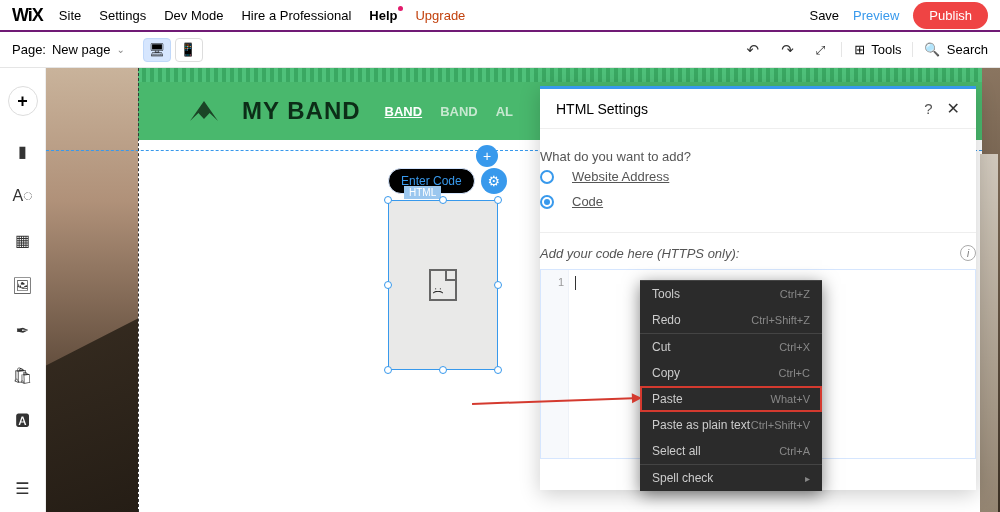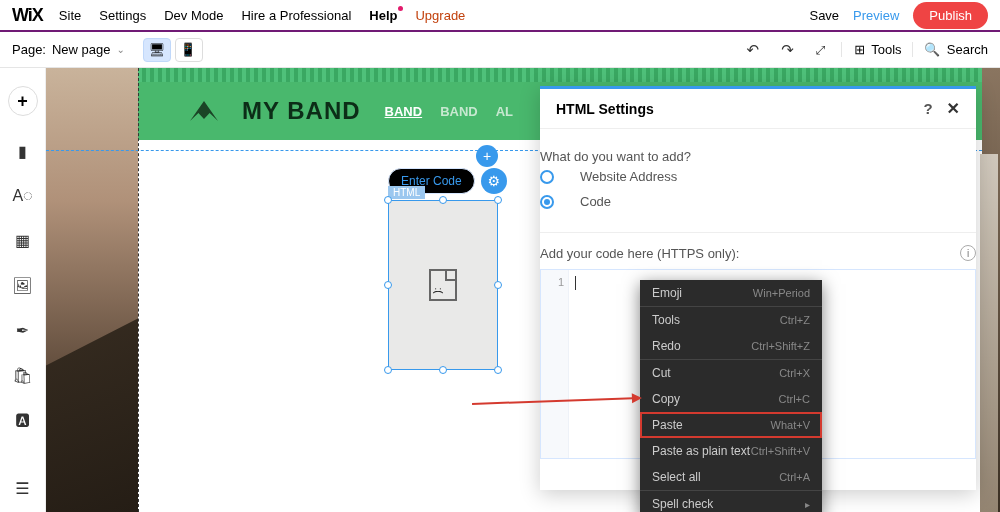--- a/index.html
+++ b/index.html
@@ -45,46 +45,46 @@
 .dash-v { position:absolute; top:0; bottom:0; left:0; border-left:1px dashed #333; }
 
 
 .rail { position:absolute; top:68px; left:0; width:46px; bottom:0; background:#fff; border-right:1px solid #eee; display:flex; flex-direction:column; align-items:center; padding-top:18px; gap:26px; font-size:16px; }
 .addcircle { width:30px; height:30px; border:1px solid #ddd; border-radius:50%; display:flex; align-items:center; justify-content:center; font-size:18px; font-weight:bold; }
 .rail .ic { color:#333; }
 .layers { margin-top:auto; margin-bottom:14px; }
 
 
 .htmlbox { position:absolute; left:388px; top:130px; width:110px; height:170px; }
-.htmltag { position:absolute; top:-14px; left:0; background:#9bc7ef; color:#fff; font-size:10px; padding:1px 5px; }
+.htmltag { position:absolute; top:-14px; left:16px; background:#9bc7ef; color:#fff; font-size:10px; padding:1px 5px; }
 .htmlinner { position:absolute; inset:0; border:1px solid #3899ec; background:#e9e9e8; display:flex; align-items:center; justify-content:center; }
 .brokenfile { width:28px; height:32px; border:2px solid #666; position:relative; }
 .brokenfile::before { content:''; position:absolute; top:0; right:0; width:8px; height:8px; background:#e9e9e8; border-left:2px solid #666; border-bottom:2px solid #666; }
 .brokenfile::after { content:':('; position:absolute; bottom:3px; left:4px; font-size:10px; transform:rotate(90deg); }
 .handle { position:absolute; width:8px; height:8px; background:#fff; border:1px solid #3899ec; border-radius:50%; }
 .h-tl{top:-4px;left:-4px}.h-tr{top:-4px;right:-4px}.h-bl{bottom:-4px;left:-4px}.h-br{bottom:-4px;right:-4px}
 .h-t{top:-4px;left:calc(50% - 4px)}.h-b{bottom:-4px;left:calc(50% - 4px)}.h-l{left:-4px;top:calc(50% - 4px)}.h-r{right:-4px;top:calc(50% - 4px)}
 .entercode { position:absolute; left:388px; top:100px; display:flex; gap:6px; align-items:center; }
 .ecbtn { background:#000000; border:1px solid #d6e6fe; color:#3899ec; font-size:12px; padding:5px 12px; border-radius:14px; }
 .gearbtn { width:26px; height:26px; background:#3899ec; border-radius:50%; color:#fff; display:flex; align-items:center; justify-content:center; font-size:14px; }
 .plusbtn { position:absolute; left:476px; top:77px; width:22px; height:22px; background:#3899ec; border-radius:50%; color:#fff; display:flex; align-items:center; justify-content:center; font-size:14px; }
 
 
 .panel { position:absolute; top:86px; left:540px; width:436px; height:404px; background:#fff; box-shadow:0 4px 20px rgba(0,0,0,.2); border-top:3px solid #3899ec; }
-.panel-hd { height:40px; border-bottom:1px solid #eee; display:flex; align-items:center; padding:0 16px; font-weight:bold; font-size:14px; }
+.panel-hd { height:40px; border-bottom:1px solid #eee; display:flex; align-items:center; padding:0 16px; font-weight:normal; font-size:14px; }
 .panel-hd .pspacer{flex:1}
 .panel-hd .q{font-size:15px;color:#555;margin-right:14px}
 .panel-hd .x{font-size:16px;color:#333}
 .panel-body { padding:14px 0; font-size:13px; color:#555; }
 .sect { padding:6px 0 12px; }
-.radio { display:flex; align-items:center; gap:26px; padding:5px 0; }
+.radio { display:flex; align-items:center; gap:18px; padding:5px 0;text-decoration:underline; }
 .rcircle { width:14px; height:14px; border:2px solid #3899ec; border-radius:50%; display:flex; align-items:center; justify-content:center; }
 .rcircle.on::after { content:''; width:6px; height:6px; background:#3899ec; border-radius:50%; }
 .hr { border-top:1px solid #eee; margin:6px 0 12px; }
-.codelabel { display:flex; align-items:center; }
+.codelabel { display:flex; align-items:center;font-style:italic; }
 .infoi { margin-left:auto; width:16px;height:16px;border:1px solid #aaa;border-radius:50%;display:flex;align-items:center;justify-content:center;font-size:10px;color:#777; }
 .codebox { margin-top:8px; border:1px solid #d6e6fe; height:190px; display:flex; }
 .gutter { width:28px; background:#f7f9fc; border-right:1px solid #eef2f8; font-size:11px; color:#999; padding:6px 4px; text-align:right; }
 .codeinput { flex:1; padding:6px; position:relative; }
 .cursor { width:1px; height:14px; background:#333; }
 
 
 .ctx { position:absolute; top:280px; left:640px; width:182px; background:#2b2b2b; color:#ccc; font-size:12px; box-shadow:0 4px 16px rgba(0,0,0,.5); }
 .ctx .item { display:flex; padding:6px 12px; align-items:center; }
 .ctx .item .lbl{flex:1}
@@ -225,24 +225,20 @@
     <div class="codebox">
       <div class="gutter"><span>1</span></div>
       <div class="codeinput">
           <div class="cursor"></div>
         </div>
     </div>
   </div>
 </div>
 
 <div class="ctx">
-  <div class="item">
-      <span class="lbl">Emoji</span>
-      <span class="sc">Win+Period</span>
-    </div>
   <div class="sep"></div>
   <div class="item">
       <span class="lbl">Tools</span>
       <span class="sc">Ctrl+Z</span>
     </div>
   <div class="item">
       <span class="lbl">Redo</span>
       <span class="sc">Ctrl+Shift+Z</span>
     </div>
   <div class="sep"></div>

